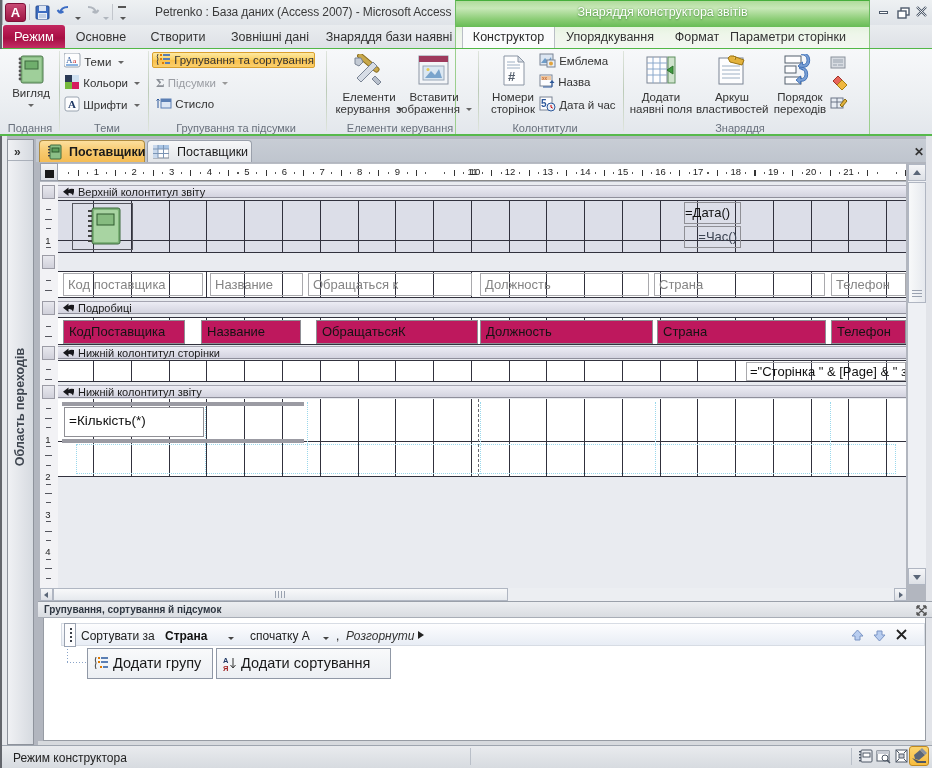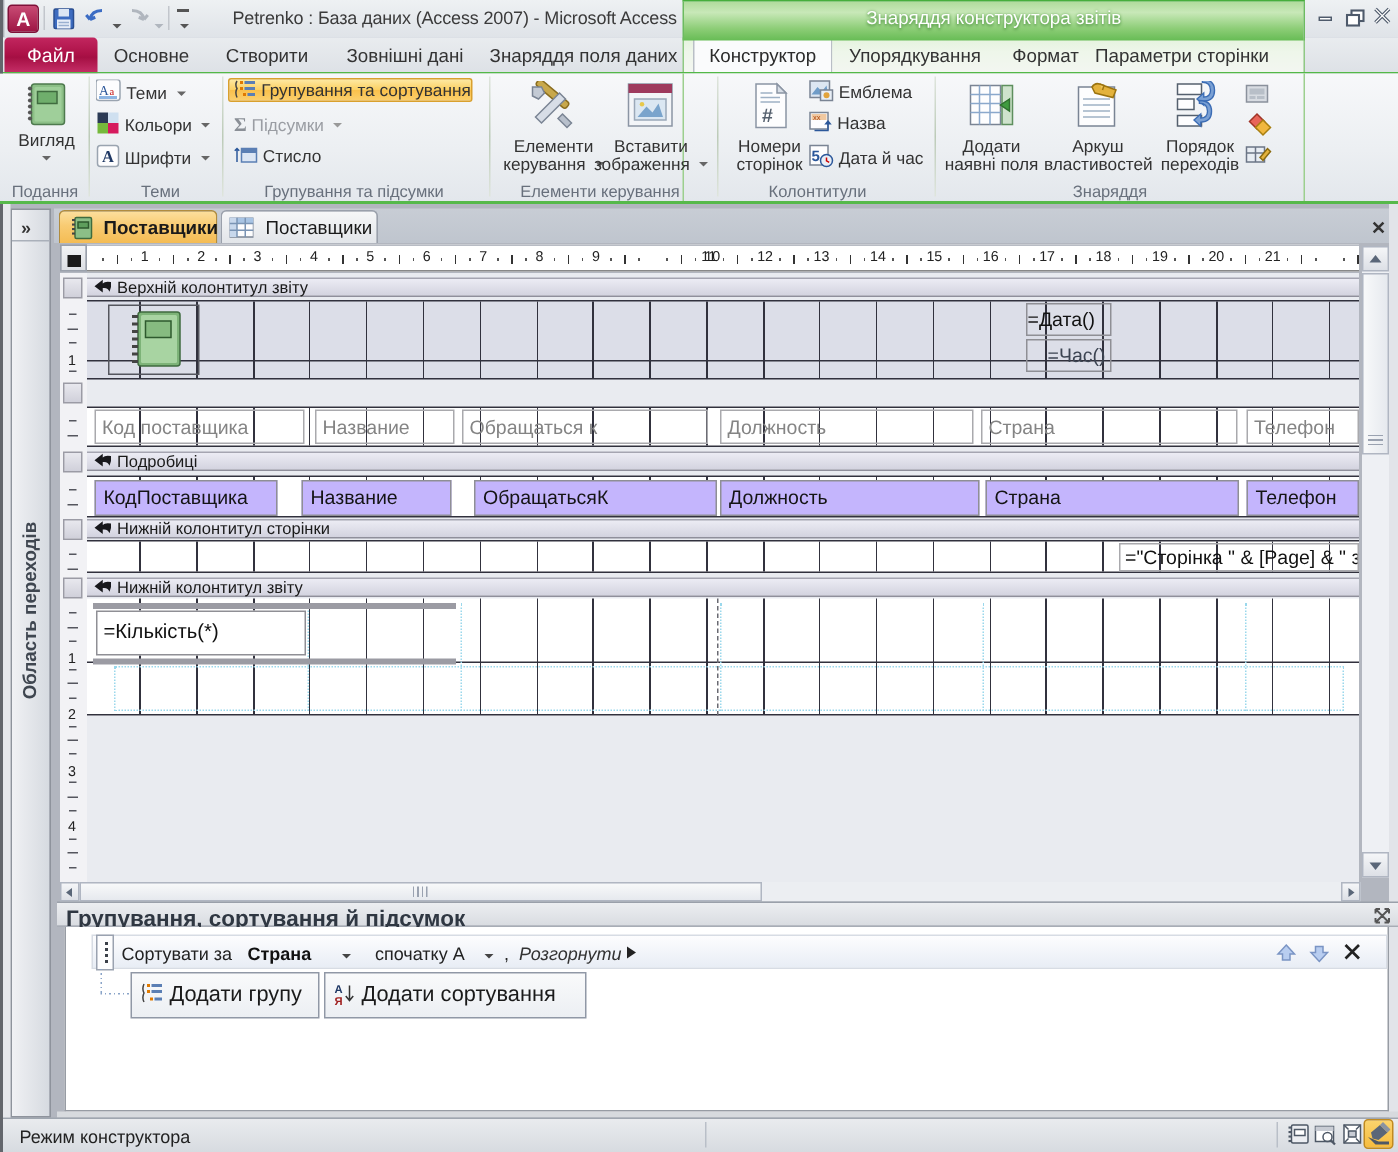--- a/index.html
+++ b/index.html
@@ -33,24 +33,24 @@
 .navtext{position:absolute;top:260px;left:-78px;width:180px;transform:rotate(-90deg);transform-origin:center;font-size:12.5px;font-weight:bold;color:#3f4650;text-align:center;}
 
 .doctabbar{position:absolute;top:9px;left:36px;width:896px;height:23px;background:linear-gradient(#c8cdd5,#bfc5ce);}
 .doctab1{position:absolute;top:1px;left:3px;width:106px;height:22px;background:linear-gradient(#fcdf9d,#f8cb72 45%,#f4bc54);border:1px solid #b08c3f;border-bottom:0;border-radius:4px 4px 0 0;}
 .doctab2{position:absolute;top:1px;left:111px;width:105px;height:22px;background:linear-gradient(#f6f7f8,#e2e5e9);border:1px solid #9aa0ab;border-bottom:0;border-radius:4px 4px 0 0;}
 .bandbar{position:absolute;left:58px;width:848px;height:13px;background:linear-gradient(#ececf4,#d3d3df);border-top:1px solid #a5a5b1;border-bottom:1px solid #8f8f9b;font-size:11px;color:#1a1a1a;line-height:13px;padding-left:4px;}
 .sqsel{position:absolute;left:42px;width:13px;background:linear-gradient(#e8e8ee,#d0d0da);border:1px solid #9b9ba5;}
 .leftcol{position:absolute;left:40px;width:18px;background:#f2f2f5;}
 .grid{position:absolute;left:58px;width:848px;background-image:linear-gradient(90deg,transparent 0px 35px,#31313d 35px 36px,transparent 36px 73px,#31313d 73px 74px,transparent 74px 111px,#31313d 111px 112px,transparent 112px 148px,#31313d 148px 149px,transparent 149px 186px,#31313d 186px 187px,transparent 187px 224px,#31313d 224px 225px,transparent 225px 262px,#31313d 262px 263px,transparent 263px 300px,#31313d 300px 301px,transparent 301px 337px,#31313d 337px 338px,transparent 338px 375px,#31313d 375px 376px,transparent 376px 413px,#31313d 413px 414px,transparent 414px 451px,#31313d 451px 452px,transparent 452px 488px,#31313d 488px 489px,transparent 489px 526px,#31313d 526px 527px,transparent 527px 564px,#31313d 564px 565px,transparent 565px 602px,#31313d 602px 603px,transparent 603px 639px,#31313d 639px 640px,transparent 640px 677px,#31313d 677px 678px,transparent 678px 715px,#31313d 715px 716px,transparent 716px 753px,#31313d 753px 754px,transparent 754px 790px,#31313d 790px 791px,transparent 791px 828px,#31313d 828px 829px,transparent 829px 848px);}
 .plabel{position:absolute;border:1px solid #a9a9ad;color:#848484;font-size:13px;padding:3px 0 0 4px;height:23px;}
-.dbox{position:absolute;border:1px solid #8f8f95;background:#c4b5fd;color:#141414;font-size:13px;padding:3px 0 0 5px;height:24px;}
+.dbox{position:absolute;border:1px solid #8f8f95;background:#be185d;color:#141414;font-size:13px;padding:3px 0 0 5px;height:24px;}
 
 .gpanel{position:absolute;top:601px;left:0;width:932px;height:144px;}
-.gph{position:absolute;top:0;left:38px;width:894px;height:17px;background:linear-gradient(#eceef1,#d9dce1);border-top:1px solid #9aa0aa;border-bottom:1px solid #a8adb6;font-size:15px;font-weight:bold;color:#2f3742;padding:2px 0 0 6px;}
+.gph{position:absolute;top:0;left:38px;width:894px;height:17px;background:linear-gradient(#eceef1,#d9dce1);border-top:1px solid #9aa0aa;border-bottom:1px solid #a8adb6;font-size:10px;font-weight:bold;color:#2f3742;padding:2px 0 0 6px;}
 .gpb{position:absolute;top:17px;left:43px;width:883px;height:123px;background:#fff;border:1px solid #979ca4;border-top:0;}
 .sortrow{position:absolute;top:5px;left:17px;width:864px;height:23px;background:linear-gradient(#fdfdfe,#e8edf5);border:1px solid #d7dce4;}
 .addbtn{position:absolute;top:30px;height:31px;background:linear-gradient(#f9fafb,#eceff3);border:1px solid #9098a6;font-size:14.5px;color:#1a1a1a;line-height:29px;white-space:nowrap;}
 
 .statusbar{position:absolute;top:745px;left:0;width:932px;height:23px;background:linear-gradient(#e9ebee,#d7dbe0);border-top:1px solid #9fa6b0;font-size:12px;color:#222;}
 </style>
 </head>
 <body>
 <div class="win">
   <div class="titlebar">
@@ -93,25 +93,25 @@
         <path d="M2 8 L6.5 3.5 L11 8" stroke="#5a6678" stroke-width="1.6" fill="none"></path>
         <path d="M2 11 L6.5 6.5 L11 11" stroke="#5a6678" stroke-width="1.6" fill="none" opacity="0"></path>
       </svg></div>
   <div class="abs" style="left:908px;top:27px;width:19px;height:19px;background:radial-gradient(circle at 35% 30%,#7aace8,#3468cc 60%,#2a6cb0);border-radius:50%;border:1px solid #2a5a94;color:#fff;font-weight:bold;font-size:13px;text-align:center;line-height:18px;">?</div>
   <div class="greenctx">
       <span>Знаряддя конструктора звітів</span>
     </div>
   <div class="ttext">Petrenko : База даних (Access 2007)  -  Microsoft Access</div>
   <div class="tabrow">
     <div class="ctxwash"></div>
-    <div class="filetab">Файл</div>
+    <div class="filetab">Режим</div>
     <div class="rtab" style="left:70px;width:62px;">Основне</div>
     <div class="rtab" style="left:146px;width:64px;">Створити</div>
     <div class="rtab" style="left:222px;width:96px;">Зовнішні дані</div>
-    <div class="rtab" style="left:324px;width:130px;">Знаряддя поля даних</div>
+    <div class="rtab" style="left:324px;width:130px;">Знаряддя бази наявні</div>
     <div class="rtab" style="left:560px;width:100px;">Упорядкування</div>
     <div class="rtab" style="left:667px;width:60px;">Формат</div>
     <div class="rtab" style="left:726px;width:124px;">Параметри сторінки</div>
     <div class="activetab">Конструктор</div>
   </div>
   <div class="greenline"></div>
   <div class="abs" style="left:0;top:134px;width:932px;height:1.5px;background:#56b94b;z-index:5;"></div>
   <div class="ribbon" id="ribbon">
     <div class="abs" style="left:455px;top:0;width:1px;height:85px;background:#9ccf8e;"></div>
     <div class="abs" style="left:869px;top:0;width:1px;height:85px;background:#9ccf8e;"></div>

